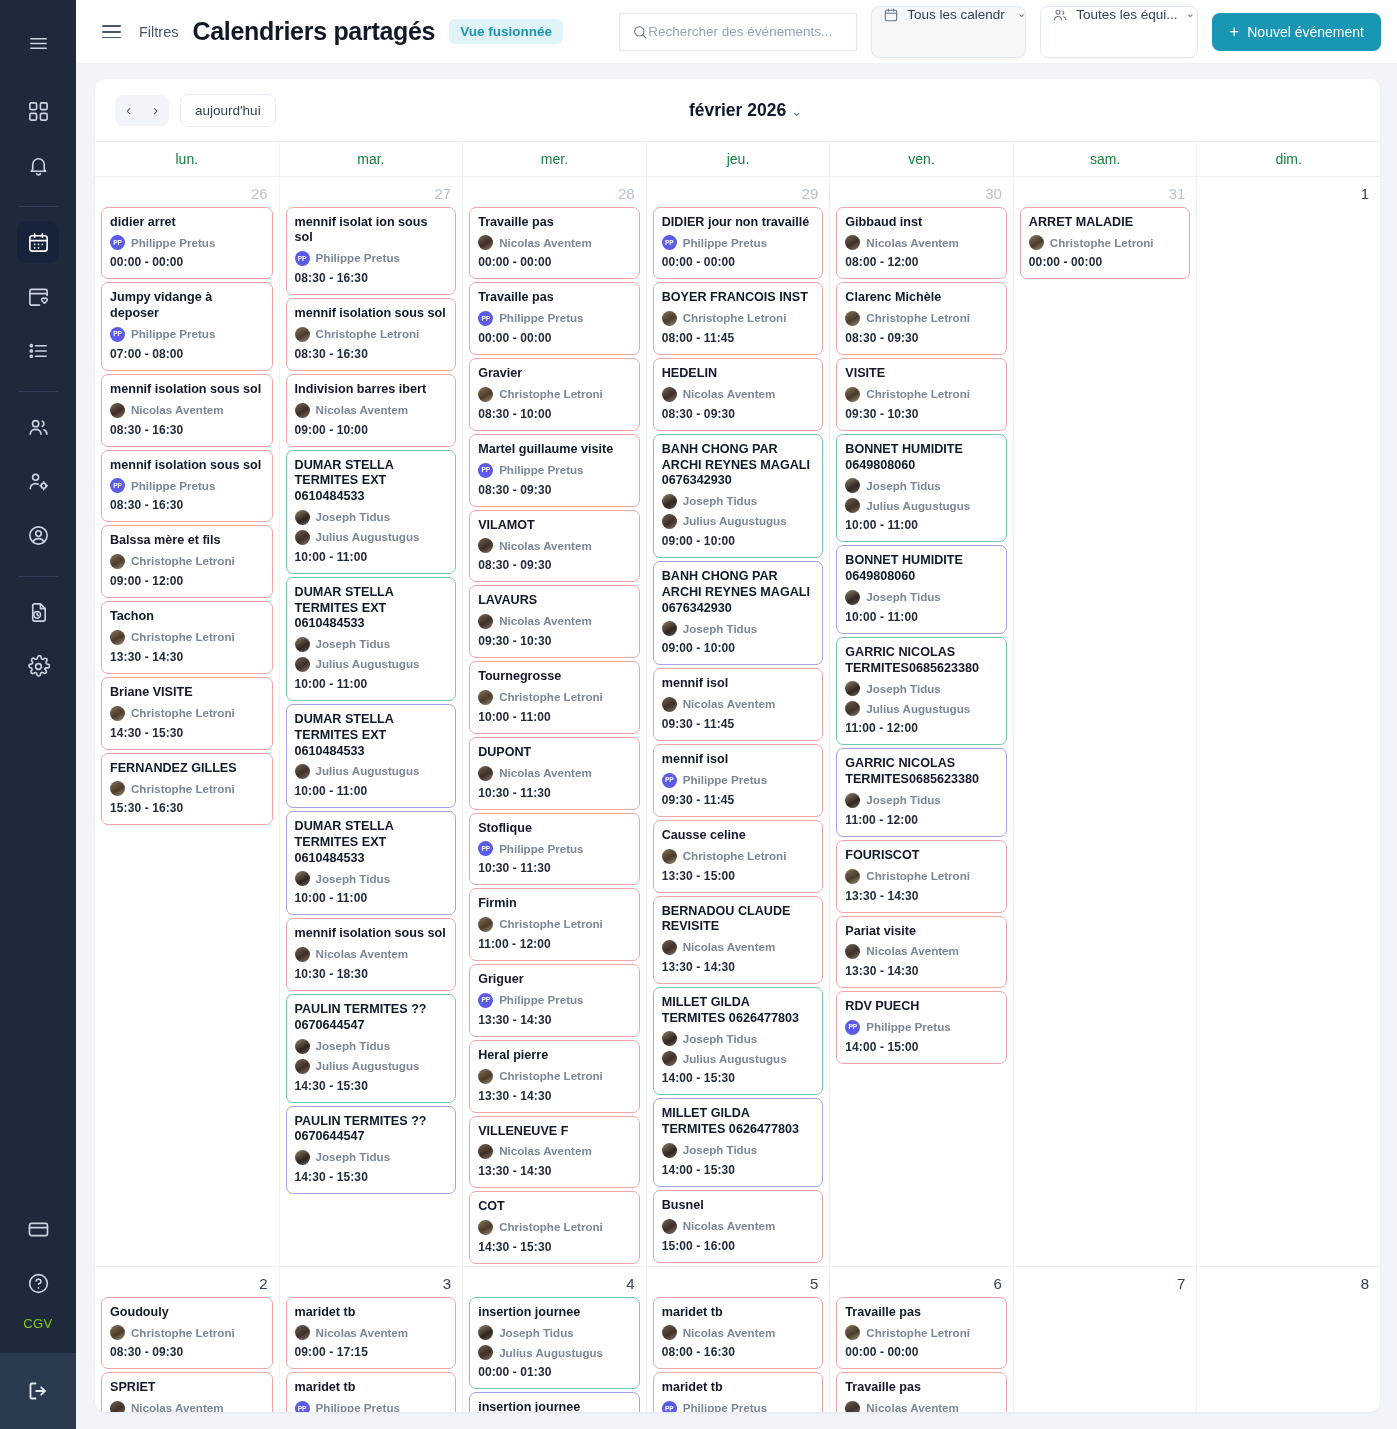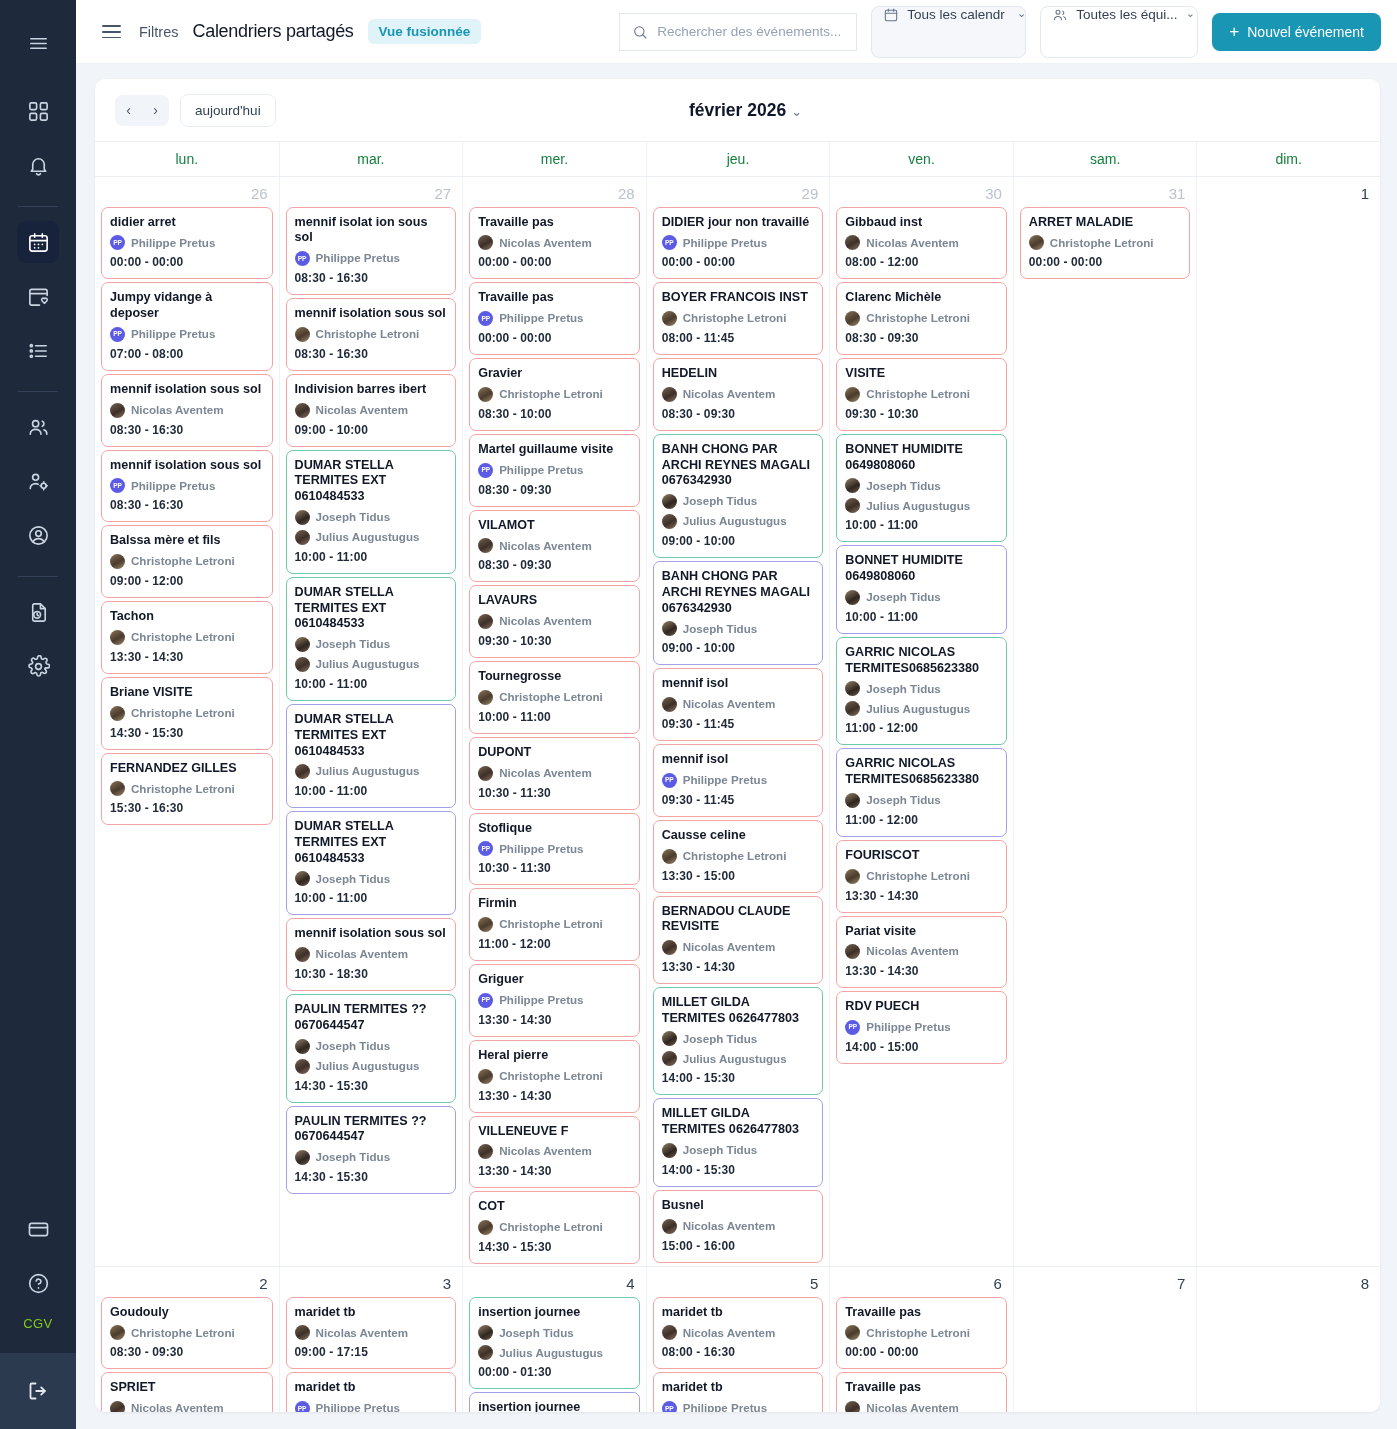--- a/index.html
+++ b/index.html
@@ -40,29 +40,29 @@
   .main { flex: 1 1 auto; display: flex; flex-direction: column; background: #f1f5f9; min-width: 0; }
 
   
   .topbar {
     height: 65px; background: #fff; display: flex; align-items: center;
     padding: 0 16px 0 22px; gap: 14px; border-bottom: 1px solid #eef2f6;
   }
   .hamb { display: flex; flex-direction: column; gap: 4px; cursor: pointer; padding: 4px; }
   .hamb i { display: block; width: 19px; height: 1.8px; background: #475569; border-radius: 2px; }
   .filtres { font-size: 14.5px; color: #475569; cursor: pointer; }
-  .title { font-size: 18px; font-weight: normal; color: #111827; letter-spacing: -0.3px; }
+  .title { font-size: 25px; font-weight: bold; color: #111827; letter-spacing: -0.3px; }
   .pill-vue {
     background: #e0f3f8; color: #1896b4; font-size: 13.5px; font-weight: 600;
     padding: 5px 11px; border-radius: 6px; cursor: pointer;
   }
   .tb-spacer { flex: 1 1 auto; }
   .search {
     width: 238px; height: 38px; border: 1px solid #e2e8f0; border-radius: 0;
-    background: #fff; display: flex; align-items: center; padding: 0 12px; gap: 9px;
+    background: #fff; display: flex; align-items: center; padding: 0 12px; 
   }
   .search input {
     border: 0; outline: 0; font-size: 13.5px; color: #64748b; width: 100%;
     font-family: "Liberation Sans", sans-serif; background: transparent;
   }
   .search input::placeholder { color: #94a3b8; }
   .sel {
     height: 52px; border: 1px solid #e2e8f0; border-radius: 8px; background: #fff;
     display: flex; align-items: flex-start; gap: 8px; padding: 0 11px;
     font-size: 13.5px; color: #334155; cursor: pointer; white-space: nowrap;

